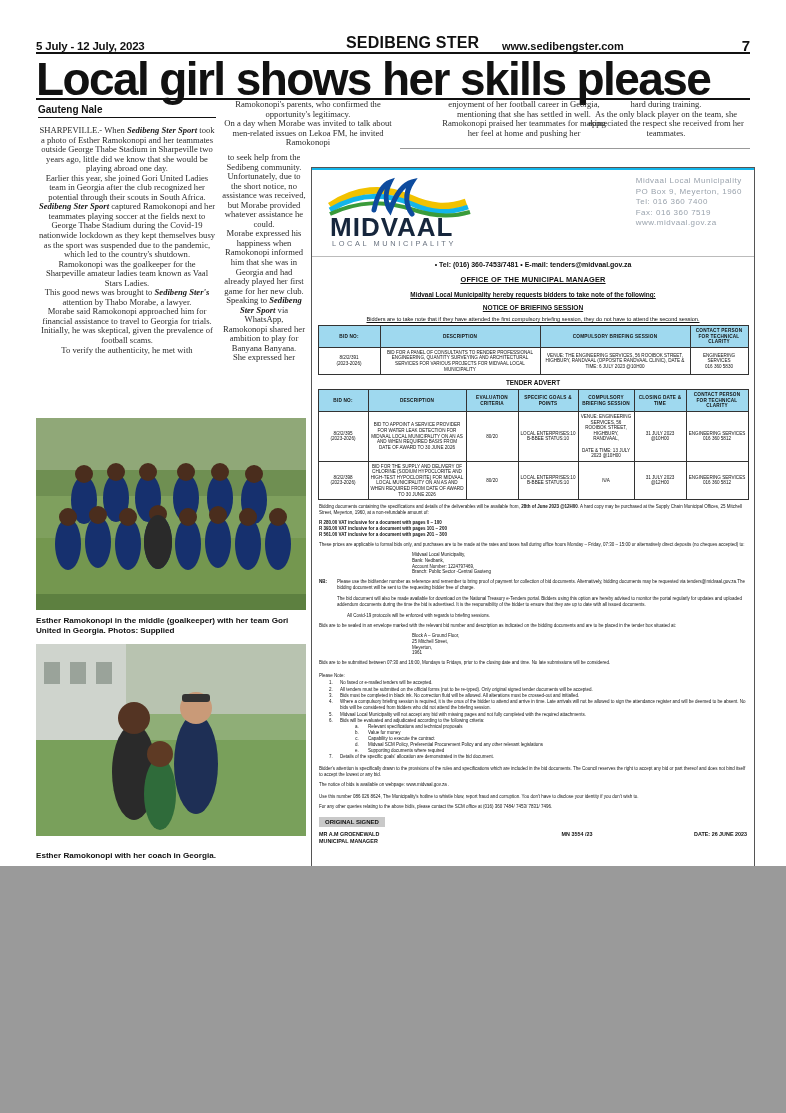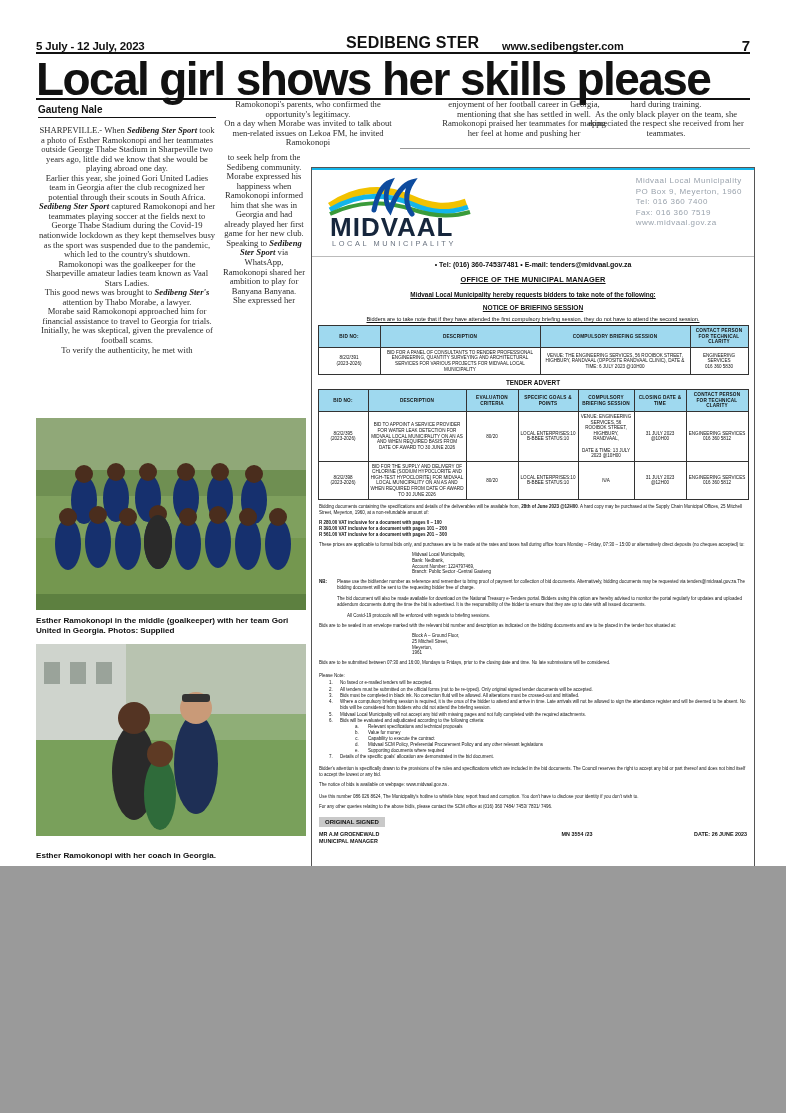--- a/index.html
+++ b/index.html
@@ -141,20 +141,21 @@
       <p>Morabe said Ramokonopi approached him for financial assistance to travel to Georgia for trials.</p>
       <p>Initially, he was skeptical, given the prevalence of football scams.</p>
       <p>To verify the authenticity, he met with</p>
     </div>
   <div class="col" id="col2">
       <p>Ramokonopi's parents, who confirmed the opportunity's legitimacy.</p>
       <p>On a day when Morabe was invited to talk about men-related issues on Lekoa FM, he invited Ramokonopi</p>
     </div>
   <div class="col" id="col2b">
       <p>to seek help from the Sedibeng community.</p>
+      <p>Unfortunately, due to the short notice, no assistance was received, but Morabe provided whatever assistance he could.</p>
       <p>Morabe expressed his happiness when Ramokonopi informed him that she was in Georgia and had already played her first game for her new club.</p>
       <p>Speaking to <b><i>Sedibeng Ster Sport</i></b> via WhatsApp, Ramokonopi shared her ambition to play for Banyana Banyana.</p>
       <p>She expressed her</p>
     </div>
   <div class="col" id="col3">
       <p>enjoyment of her football career in Georgia, mentioning that she has settled in well.</p>
       <p>Ramokonopi praised her teammates for making her feel at home and pushing her</p>
     </div>
   <div class="col" id="col4">
       <p>hard during training.</p>

